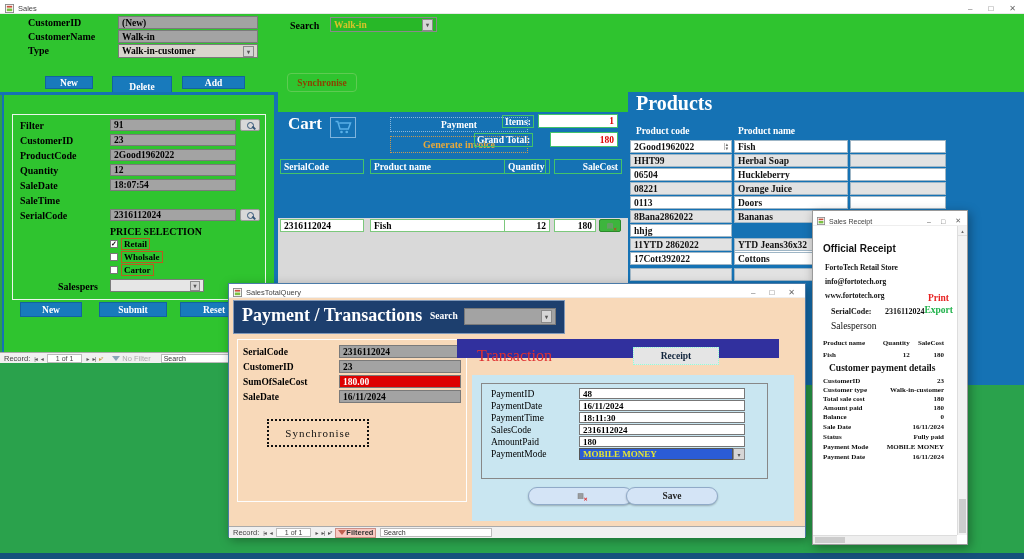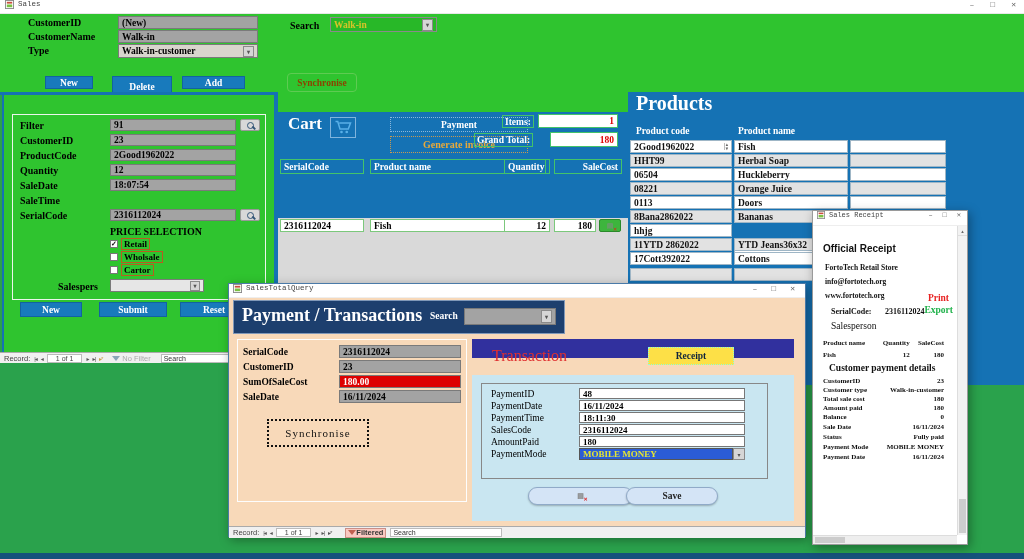--- a/index.html
+++ b/index.html
@@ -3,21 +3,21 @@
 <meta charset="utf-8">
 <style>
   *{margin:0;padding:0;box-sizing:border-box}
   html,body{width:1024px;height:559px;overflow:hidden}
   body{position:relative;background:#2aa24c;font-family:"Liberation Serif",serif}
   .abs{position:absolute}
   .sans{font-family:"Liberation Sans",sans-serif}
   .flex{display:flex;align-items:center}
 
   
-  .titlebar{background:#fff;display:flex;align-items:flex-start;font-family:Liberation Mono, monospace;color:#444}
+  .titlebar{background:#fff;display:flex;align-items:flex-end;font-family:Liberation Sans, sans-serif;color:#444}
   .tb-title{font-size:7.5px;margin-left:4px}
   .tb-controls{margin-left:auto;display:flex;align-items:center;gap:16px;color:#666;font-size:8px;padding-right:8px}
   .appicon{width:9px;height:9px;display:inline-block}
 
   
   .tbox{background:#a3a3a3;border:1px solid #7a7a7a;font:bold 9.5px "Liberation Serif",serif;color:#000;padding:0 3px;display:flex;align-items:center;overflow:hidden}
   .lbl{font:bold 10px "Liberation Serif",serif;color:#000}
   .btn-blue{background:#187abc;border:1px solid #1263a0;color:#fff;font:bold 9.5px "Liberation Serif",serif;display:flex;align-items:center;justify-content:center;cursor:pointer}
   .combo-arrow{background:#d6d6d6;border:1px solid #8a8a8a;color:#555;font-size:6px;display:flex;align-items:center;justify-content:center}
   .mag{width:7px;height:7px;border:1.5px solid #335577;border-radius:50%;position:relative}
@@ -68,23 +68,23 @@
   .alt .pcell{background:#e2e2e2}
   .spin{margin-left:auto;display:flex;flex-direction:column;line-height:3.5px;font-size:4.5px;color:#666;border-left:1px solid #bbb;padding-left:1px}
 
   
   .pay-win{left:228px;top:283px;width:578px;height:254px;background:#f8d9b9;border:1px solid #4a7aa8;box-shadow:2px 3px 10px rgba(0,0,0,.35);z-index:10}
   .pay-header{left:4px;top:16px;width:332px;height:34px;background:#1d3f6e;border:1px solid #8098b8;box-shadow:inset 0 0 0 1px #1d3f6e}
   .pay-title{color:#fff;font:bold 18px "Liberation Serif",serif}
   .pay-fieldset{left:8px;top:55px;width:230px;height:163px;border:1px solid #fdfdfd}
   .plabel{font:bold 9.5px "Liberation Serif",serif;color:#000}
   .sync-dotted{border:2px dotted #111;color:#111;font:11px "Liberation Serif",serif;display:flex;align-items:center;justify-content:center;letter-spacing:1px}
-  .trans-header{left:243px;top:55px;width:322px;height:19px;background:#31309e}
+  .trans-header{left:228px;top:55px;width:322px;height:19px;background:#31309e}
   .trans-title{color:#e03030;font:16px "Liberation Serif",serif}
-  .receipt-btn{background:#fde047;border:1px dotted #90ffd8;color:#10243c;font:bold 9.5px "Liberation Serif",serif;display:flex;align-items:center;justify-content:center}
+  .receipt-btn{background:#e5e5e5;border:1px dotted #90ffd8;color:#10243c;font:bold 9.5px "Liberation Serif",serif;display:flex;align-items:center;justify-content:center}
   .lblue{left:243px;top:91px;width:322px;height:146px;background:#c9e6f1}
   .tx-fieldset{left:252px;top:99px;width:287px;height:96px;border:1px solid #888}
   .txlabel{font:9.5px "Liberation Serif",serif;color:#000}
   .txval{background:#fff;border:1px solid #777;font:bold 9px "Liberation Serif",serif;padding:0 3px;display:flex;align-items:center;height:11px}
   .mm{background:#2b5cd6;border:1px solid #555;color:#e6e632;font:bold 9px "Liberation Serif",serif;padding:0 3px;display:flex;align-items:center;height:12px}
   .round-btn{background:#d4e4f6;border:1px solid #90aac8;border-radius:9px;display:flex;align-items:center;justify-content:center;font:bold 9.5px "Liberation Serif",serif;color:#222;box-shadow:0 1px 2px rgba(0,0,0,.25)}
   .delico{font-size:7px;color:#888;position:relative}
   .delico::after{content:"✕";position:absolute;right:-4px;bottom:-2px;color:#d22;font-size:5px}
 
   
@@ -375,21 +375,21 @@
   <div class="abs round-btn" style="left:397px;top:203px;width:92px;height:18px">Save</div>
 
   <div class="abs recbar" style="left:0;top:242px;width:576px;height:12px">
     <span>Record:</span>
     <span class="nav">|◂</span>
     <span class="nav">◂</span>
     <span class="recpos">1 of 1</span>
     <span class="nav">▸</span>
     <span class="nav">▸|</span>
     <span class="nav">▸*</span>
-    <span class="filtered" style="margin-left:10px">
+    <span class="filtered" style="margin-left:0">
         <span class="funnel" style="border-top-color:#c06050"></span>
         <span>Filtered</span>
       </span>
     <span class="recsearch">Search</span>
   </div>
 </div>
 
 <div class="abs rcpt-win">
   <div class="titlebar" style="height:15px;border-bottom:1px solid #eee">
     <svg class="appicon" style="margin-left:4px;width:8px;height:8px" viewBox="0 0 10 10">

